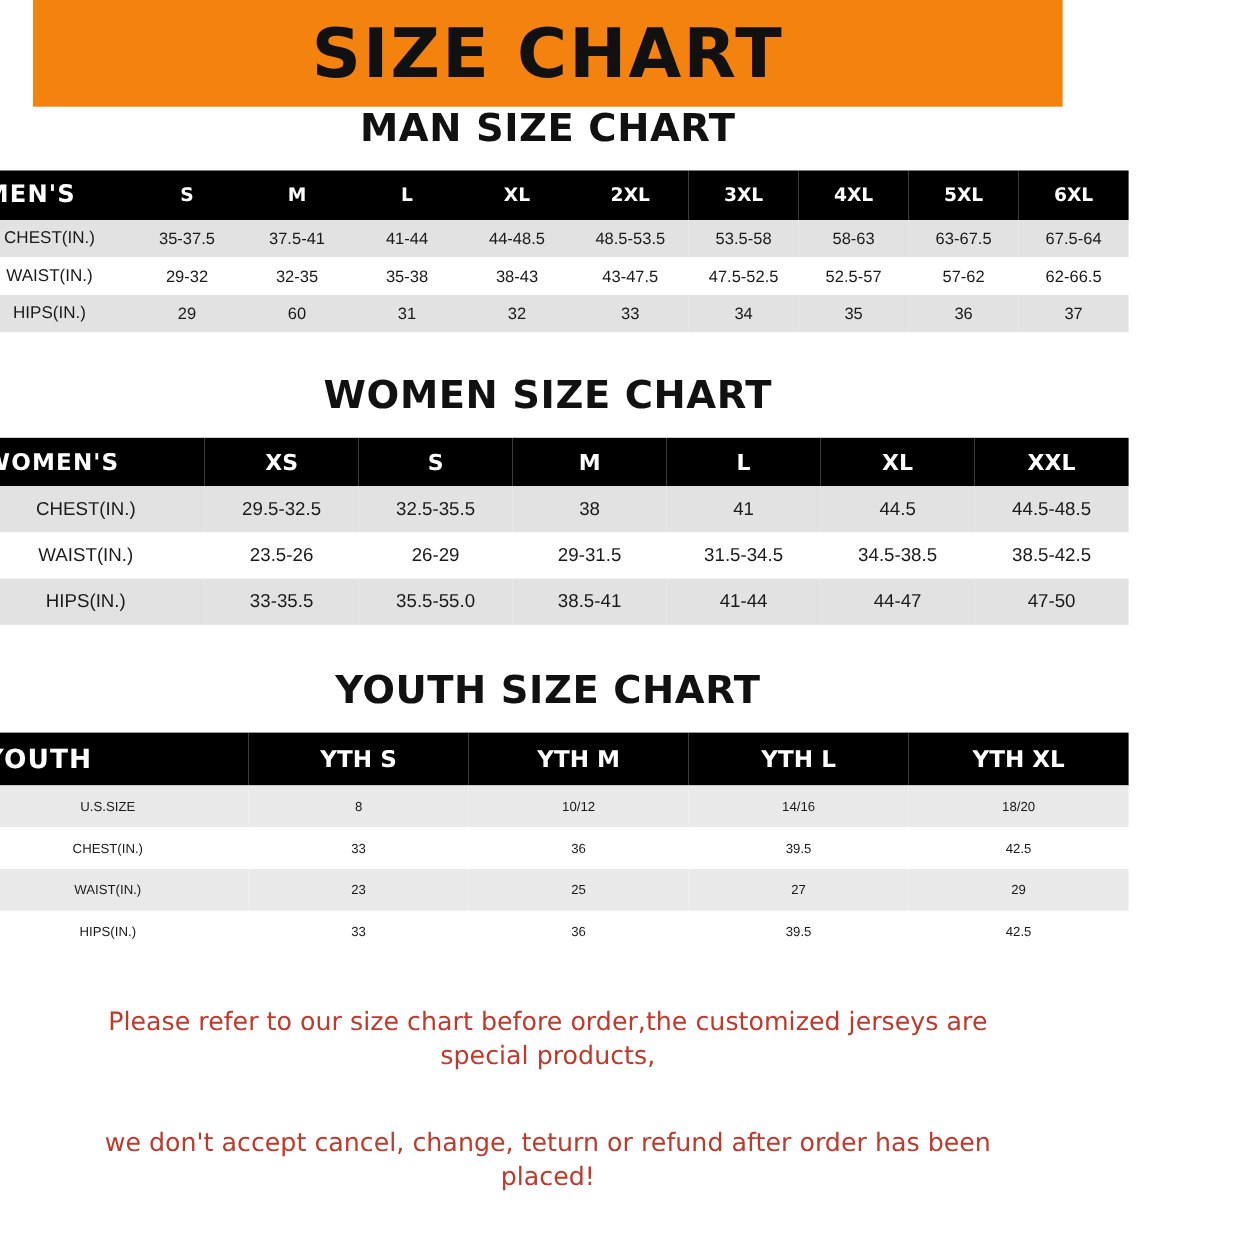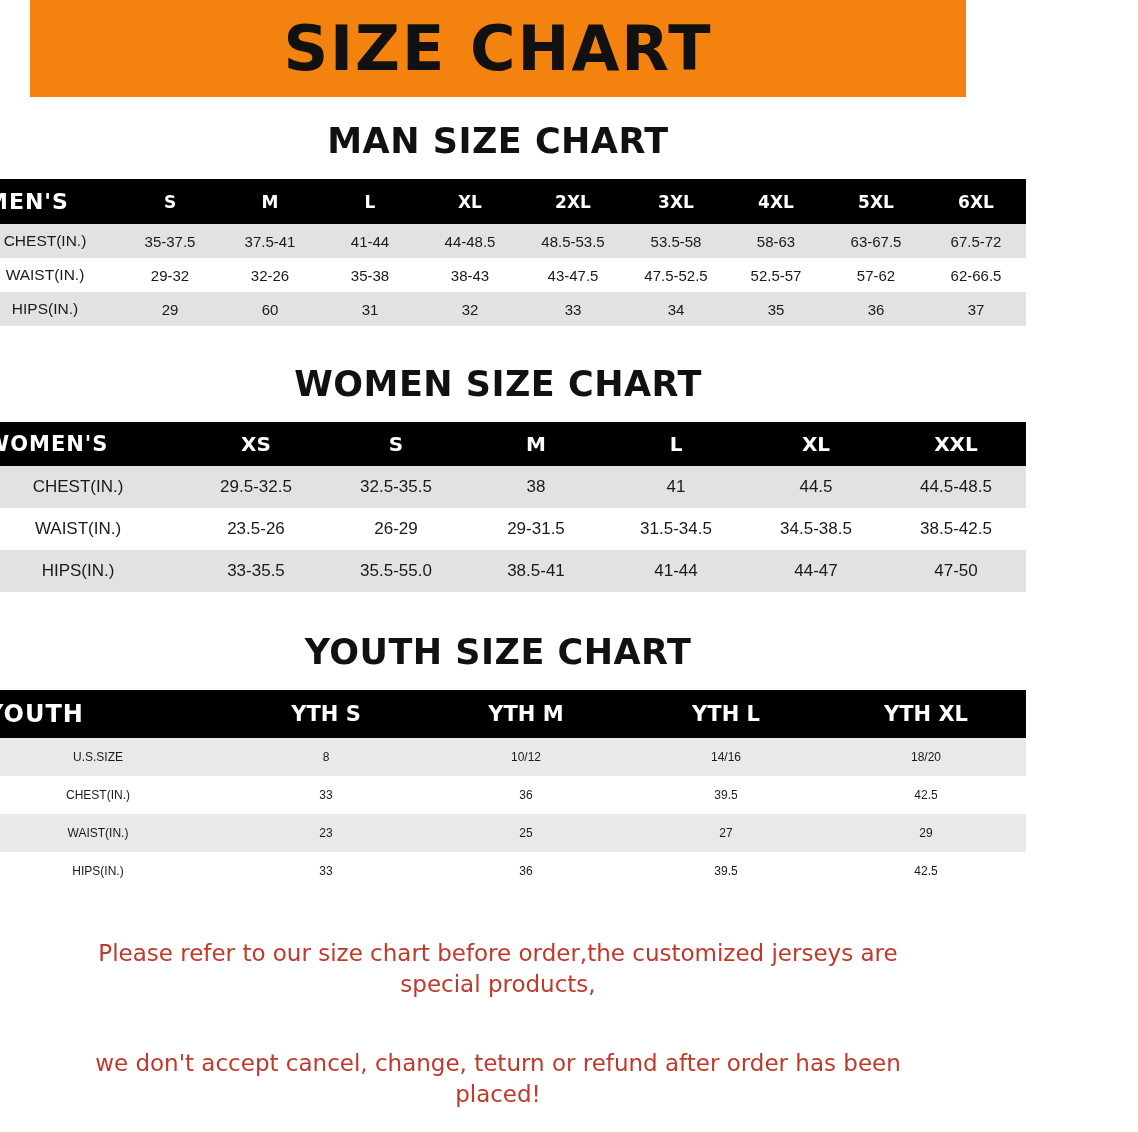--- a/index.html
+++ b/index.html
@@ -42,21 +42,21 @@
 
   
   .section-title {
     text-align: center;
     font-family: "DejaVu Sans", sans-serif;
     font-weight: bold;
     font-size: 35px;
     color: #111111;
     letter-spacing: 0.5px;
   }
-  .mst { margin-top: 24px; }
+  .mst { }
   .wst { margin-top: 38px; }
   .yst { margin-top: 40px; }
 
   
   table {
     border-collapse: collapse;
     table-layout: fixed;
   }
   .tbl-wrap {
     display: flex;
@@ -171,26 +171,26 @@
         <tr class="shade">
           <td class="rowlabel">CHEST(IN.)</td>
           <td>35-37.5</td>
           <td>37.5-41</td>
           <td>41-44</td>
           <td>44-48.5</td>
           <td>48.5-53.5</td>
           <td>53.5-58</td>
           <td>58-63</td>
           <td>63-67.5</td>
-          <td>67.5-72</td>
+          <td>67.5-64</td>
         </tr>
         <tr class="plain">
           <td class="rowlabel">WAIST(IN.)</td>
           <td>29-32</td>
-          <td>32-26</td>
+          <td>32-35</td>
           <td>35-38</td>
           <td>38-43</td>
           <td>43-47.5</td>
           <td>47.5-52.5</td>
           <td>52.5-57</td>
           <td>57-62</td>
           <td>62-66.5</td>
         </tr>
         <tr class="shade">
           <td class="rowlabel">HIPS(IN.)</td>

